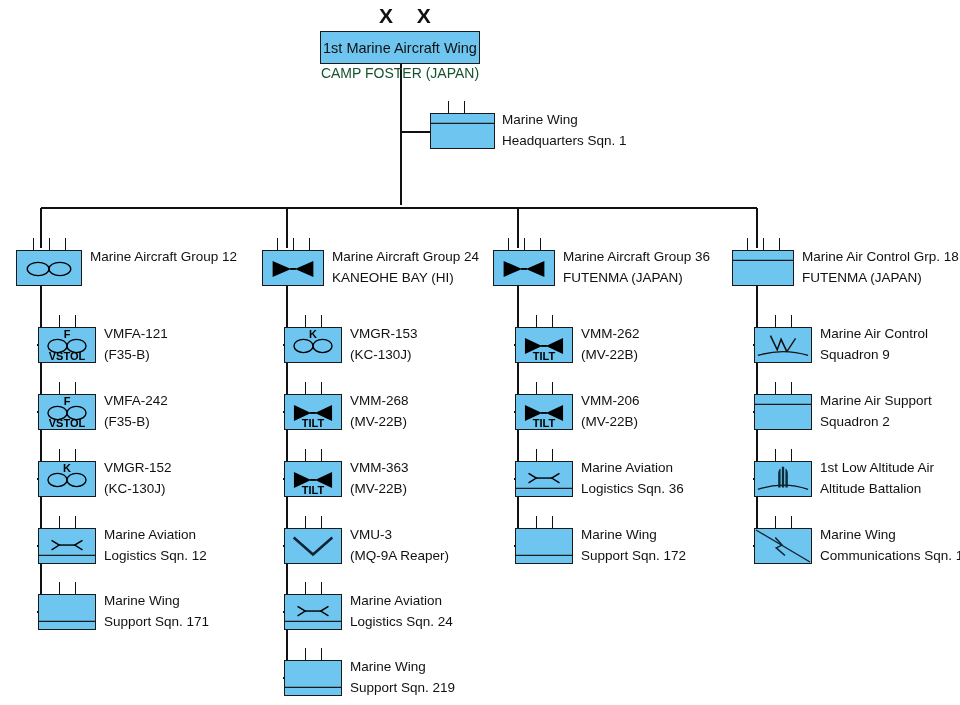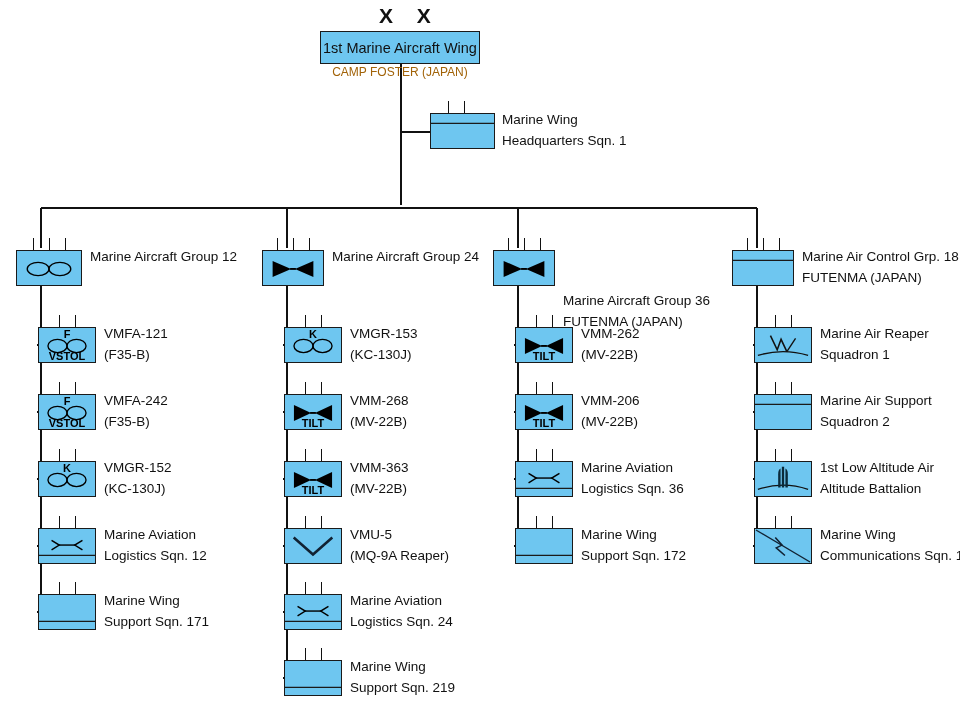--- a/index.html
+++ b/index.html
@@ -25,21 +25,21 @@
     font-size:13.5px;line-height:21px;
   }
   .label .l2{display:block;}
 
   
   .echelon{
     position:absolute;font-size:21px;font-weight:700;color:#111;
     letter-spacing:9px;font-family:"Liberation Sans", sans-serif;
   }
   .rootlabel{
-    position:absolute;font-size:12px;color:#a16207;white-space:nowrap;
+    position:absolute;font-size:14px;color:#14532d;white-space:nowrap;
   }
   .roottext{
     position:absolute;left:0;top:0;width:100%;height:100%;
     display:flex;align-items:center;justify-content:center;
     font-size:14.5px;color:#111;
   }
 </style>
 </head>
 <body>
 
@@ -205,21 +205,21 @@
           <i style="left:31px;height:12px;"></i>
           <i style="left:47px;height:12px;"></i>
         </div>
         <div class="sym" style="width:62px;height:36px;">
           <svg viewBox="0 0 62 36" preserveAspectRatio="none">
             <path d="M9.919999999999998 10.5 L29 19 L9.919999999999998 27.5 Z" fill="#000"></path>
             <path d="M52.08 10.5 L33 19 L52.08 27.5 Z" fill="#000"></path>
             <line x1="28" y1="19" x2="34" y2="19" stroke="#000" stroke-width="2"></line>
           </svg>
         </div>
-        <div class="label" style="left:70px;top:-4px;"><span>Marine Aircraft Group 24</span></div>
+        <div class="label" style="left:70px;top:-4px;"><span>Marine Aircraft Group 24</span><span class="l2">KANEOHE BAY (HI)</span></div>
       </div>
       <div class="node" style="left:284px;top:327px;">
         <div class="ticks" style="left:0;top:-12px;height:12px;width:58px;">
           <i style="left:21px;height:12px;"></i>
           <i style="left:37px;height:12px;"></i>
         </div>
         <div class="sym" style="width:58px;height:36px;">
           <svg viewBox="0 0 58 36" preserveAspectRatio="none">
             <ellipse cx="19.14" cy="19" rx="9.860000000000001" ry="7" fill="none" stroke="#000" stroke-width="1.4"></ellipse>
             <ellipse cx="38.86" cy="19" rx="9.860000000000001" ry="7" fill="none" stroke="#000" stroke-width="1.4"></ellipse>
@@ -261,21 +261,21 @@
       <div class="node" style="left:284px;top:528px;">
         <div class="ticks" style="left:0;top:-12px;height:12px;width:58px;">
           <i style="left:21px;height:12px;"></i>
           <i style="left:37px;height:12px;"></i>
         </div>
         <div class="sym" style="width:58px;height:36px;">
           <svg viewBox="0 0 58 36" preserveAspectRatio="none">
             <path d="M9 9 L29 27 L49 9" fill="none" stroke="#123" stroke-width="2.6" stroke-linejoin="miter"></path>
           </svg>
         </div>
-        <div class="label" style="left:66px;top:-4px;"><span>VMU-5</span><span class="l2">(MQ-9A Reaper)</span></div>
+        <div class="label" style="left:66px;top:-4px;"><span>VMU-3</span><span class="l2">(MQ-9A Reaper)</span></div>
       </div>
       <div class="node" style="left:284px;top:594px;">
         <div class="ticks" style="left:0;top:-12px;height:12px;width:58px;">
           <i style="left:21px;height:12px;"></i>
           <i style="left:37px;height:12px;"></i>
         </div>
         <div class="sym" style="width:58px;height:36px;">
           <svg viewBox="0 0 58 36" preserveAspectRatio="none">
             <line x1="0" y1="28" x2="58" y2="28" stroke="#1a1a1a" stroke-width="1.3"></line>
             <path d="M13 12 L21 17 L13 22" fill="none" stroke="#000" stroke-width="1.5"></path>
@@ -303,21 +303,21 @@
           <i style="left:31px;height:12px;"></i>
           <i style="left:47px;height:12px;"></i>
         </div>
         <div class="sym" style="width:62px;height:36px;">
           <svg viewBox="0 0 62 36" preserveAspectRatio="none">
             <path d="M9.919999999999998 10.5 L29 19 L9.919999999999998 27.5 Z" fill="#000"></path>
             <path d="M52.08 10.5 L33 19 L52.08 27.5 Z" fill="#000"></path>
             <line x1="28" y1="19" x2="34" y2="19" stroke="#000" stroke-width="2"></line>
           </svg>
         </div>
-        <div class="label" style="left:70px;top:-4px;margin-top:44px;"><span>Marine Aircraft Group 36</span><span class="l2">FUTENMA (JAPAN)</span></div>
+        <div class="label" style="left:70px;top:-4px;"><span>Marine Aircraft Group 36</span><span class="l2">FUTENMA (JAPAN)</span></div>
       </div>
       <div class="node" style="left:515px;top:327px;">
         <div class="ticks" style="left:0;top:-12px;height:12px;width:58px;">
           <i style="left:21px;height:12px;"></i>
           <i style="left:37px;height:12px;"></i>
         </div>
         <div class="sym" style="width:58px;height:36px;">
           <svg viewBox="0 0 58 36" preserveAspectRatio="none">
             <path d="M9.279999999999998 10.5 L27 19 L9.279999999999998 27.5 Z" fill="#000"></path>
             <path d="M48.72 10.5 L31 19 L48.72 27.5 Z" fill="#000"></path>
@@ -387,21 +387,21 @@
           <i style="left:21px;height:12px;"></i>
           <i style="left:37px;height:12px;"></i>
         </div>
         <div class="sym" style="width:58px;height:36px;">
           <svg viewBox="0 0 58 36" preserveAspectRatio="none">
             <path d="M3 29 Q 29 21 55 29" fill="none" stroke="#111" stroke-width="1.3"></path>
             <path d="M16 8 L23 23 L27 12 L33 25" fill="none" stroke="#111" stroke-width="1.6"></path>
             <path d="M33 25 L42 11" fill="none" stroke="#111" stroke-width="1.4"></path>
           </svg>
         </div>
-        <div class="label" style="left:66px;top:-4px;"><span>Marine Air Reaper</span><span class="l2">Squadron 1</span></div>
+        <div class="label" style="left:66px;top:-4px;"><span>Marine Air Control</span><span class="l2">Squadron 9</span></div>
       </div>
       <div class="node" style="left:754px;top:394px;">
         <div class="ticks" style="left:0;top:-12px;height:12px;width:58px;">
           <i style="left:21px;height:12px;"></i>
           <i style="left:37px;height:12px;"></i>
         </div>
         <div class="sym" style="width:58px;height:36px;">
           <svg viewBox="0 0 58 36" preserveAspectRatio="none">
             <line x1="0" y1="10" x2="58" y2="10" stroke="#1a1a1a" stroke-width="1.3"></line>
           </svg>

